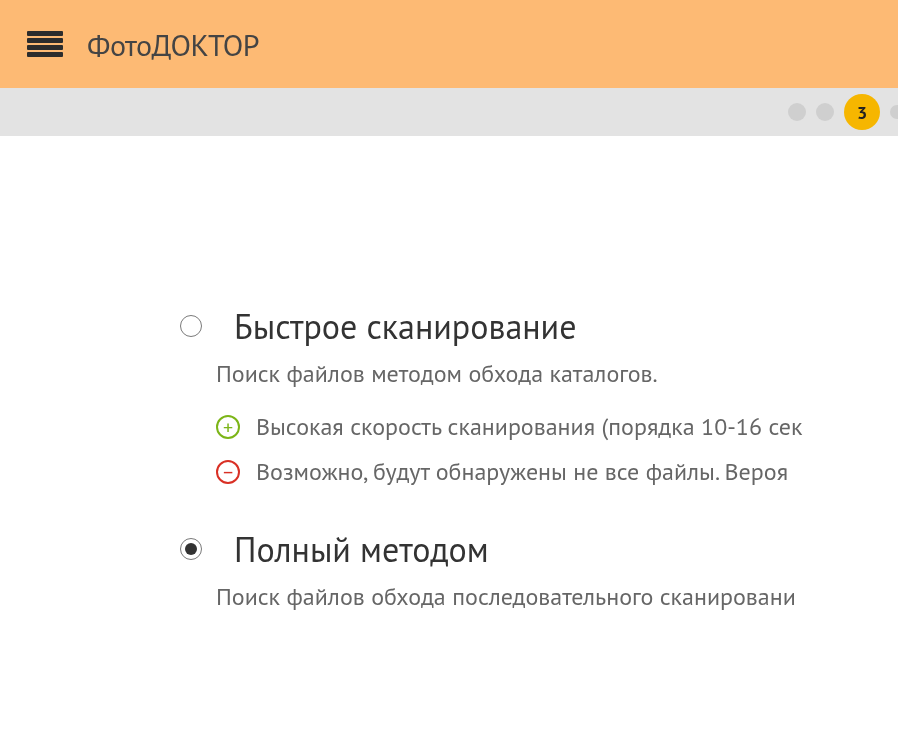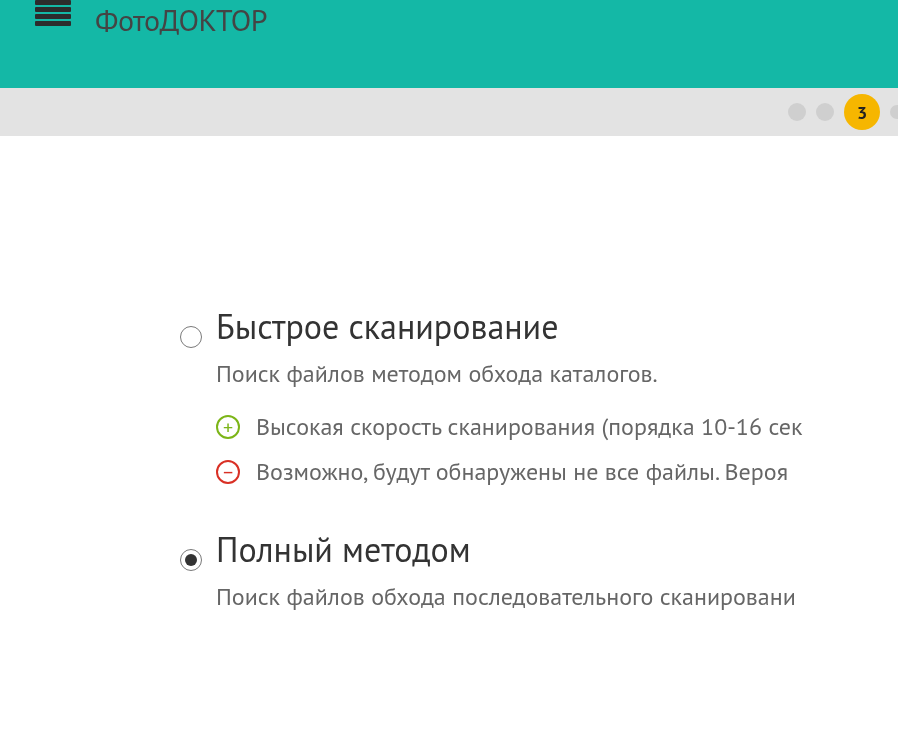--- a/index.html
+++ b/index.html
@@ -5,25 +5,25 @@
   * { margin: 0; padding: 0; box-sizing: border-box; }
   body {
     font-family: 'Segoe UI', 'PT Sans', Arial, sans-serif;
     background: #ffffff;
     width: 898px;
     height: 732px;
     overflow: hidden;
     color: #3a3a3a;
   }
   .header {
-    background: #14b8a6;
+    background: #fdba74;
     height: 88px;
     display: flex;
-    align-items: flex-start;
-    padding-left: 35px;
+    align-items: center;
+    padding-left: 27px;
   }
   .hamburger {
     width: 36px;
     height: 26px;
     display: flex;
     flex-direction: column;
     justify-content: space-between;
     cursor: pointer;
     margin-right: 24px;
   }
@@ -87,22 +87,22 @@
   }
   .options {
     margin-top: 110px;
     padding-left: 180px;
   }
   .option {
     margin-bottom: 40px;
   }
   .option-head {
     display: flex;
-    align-items: flex-end;
-    gap: 14px;
+    align-items: center;
+    gap: 32px;
     margin-bottom: 10px;
   }
   .radio {
     width: 22px;
     height: 22px;
     border: 1.5px solid #7a7a7a;
     border-radius: 50%;
     display: inline-flex;
     align-items: center;
     justify-content: center;

